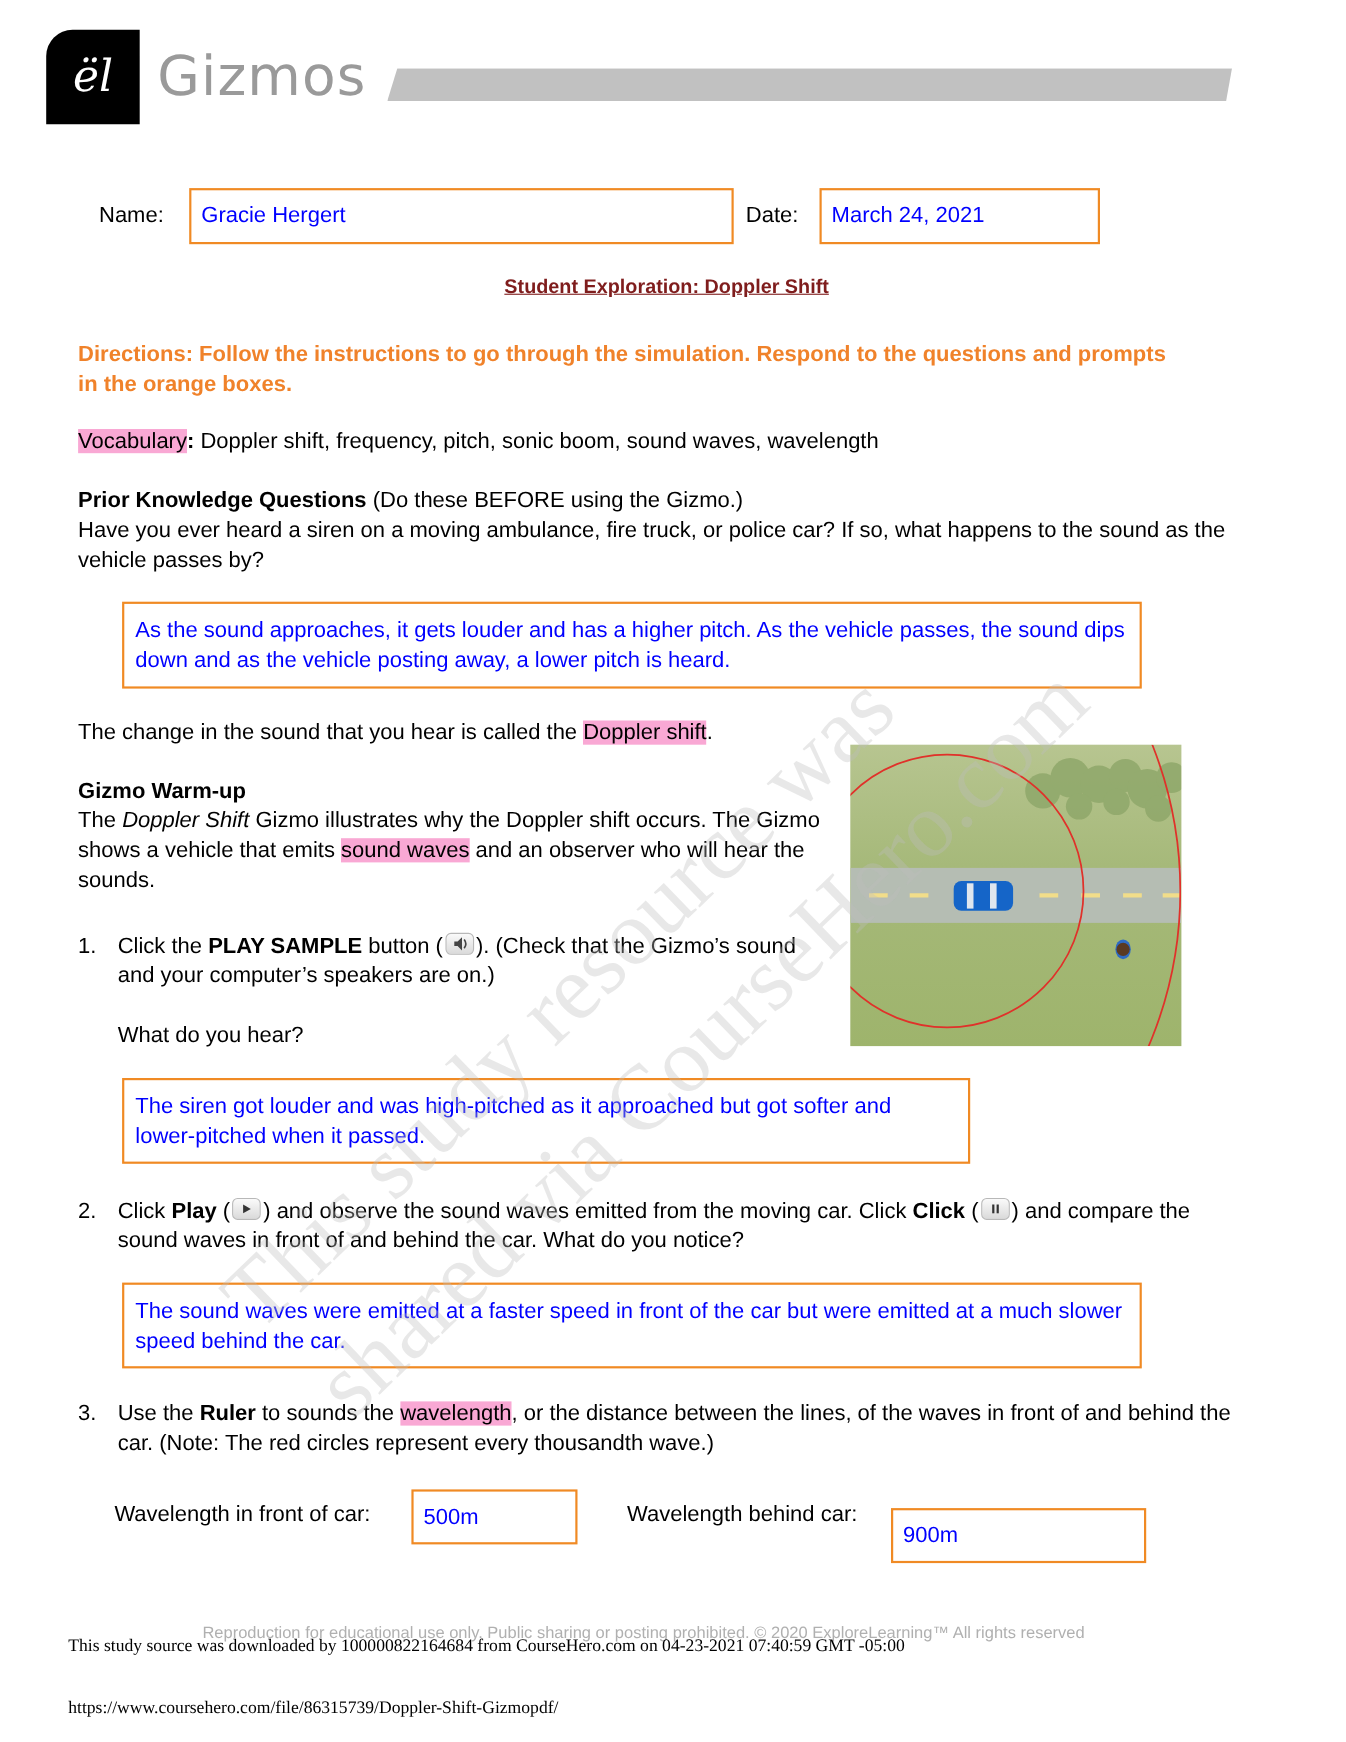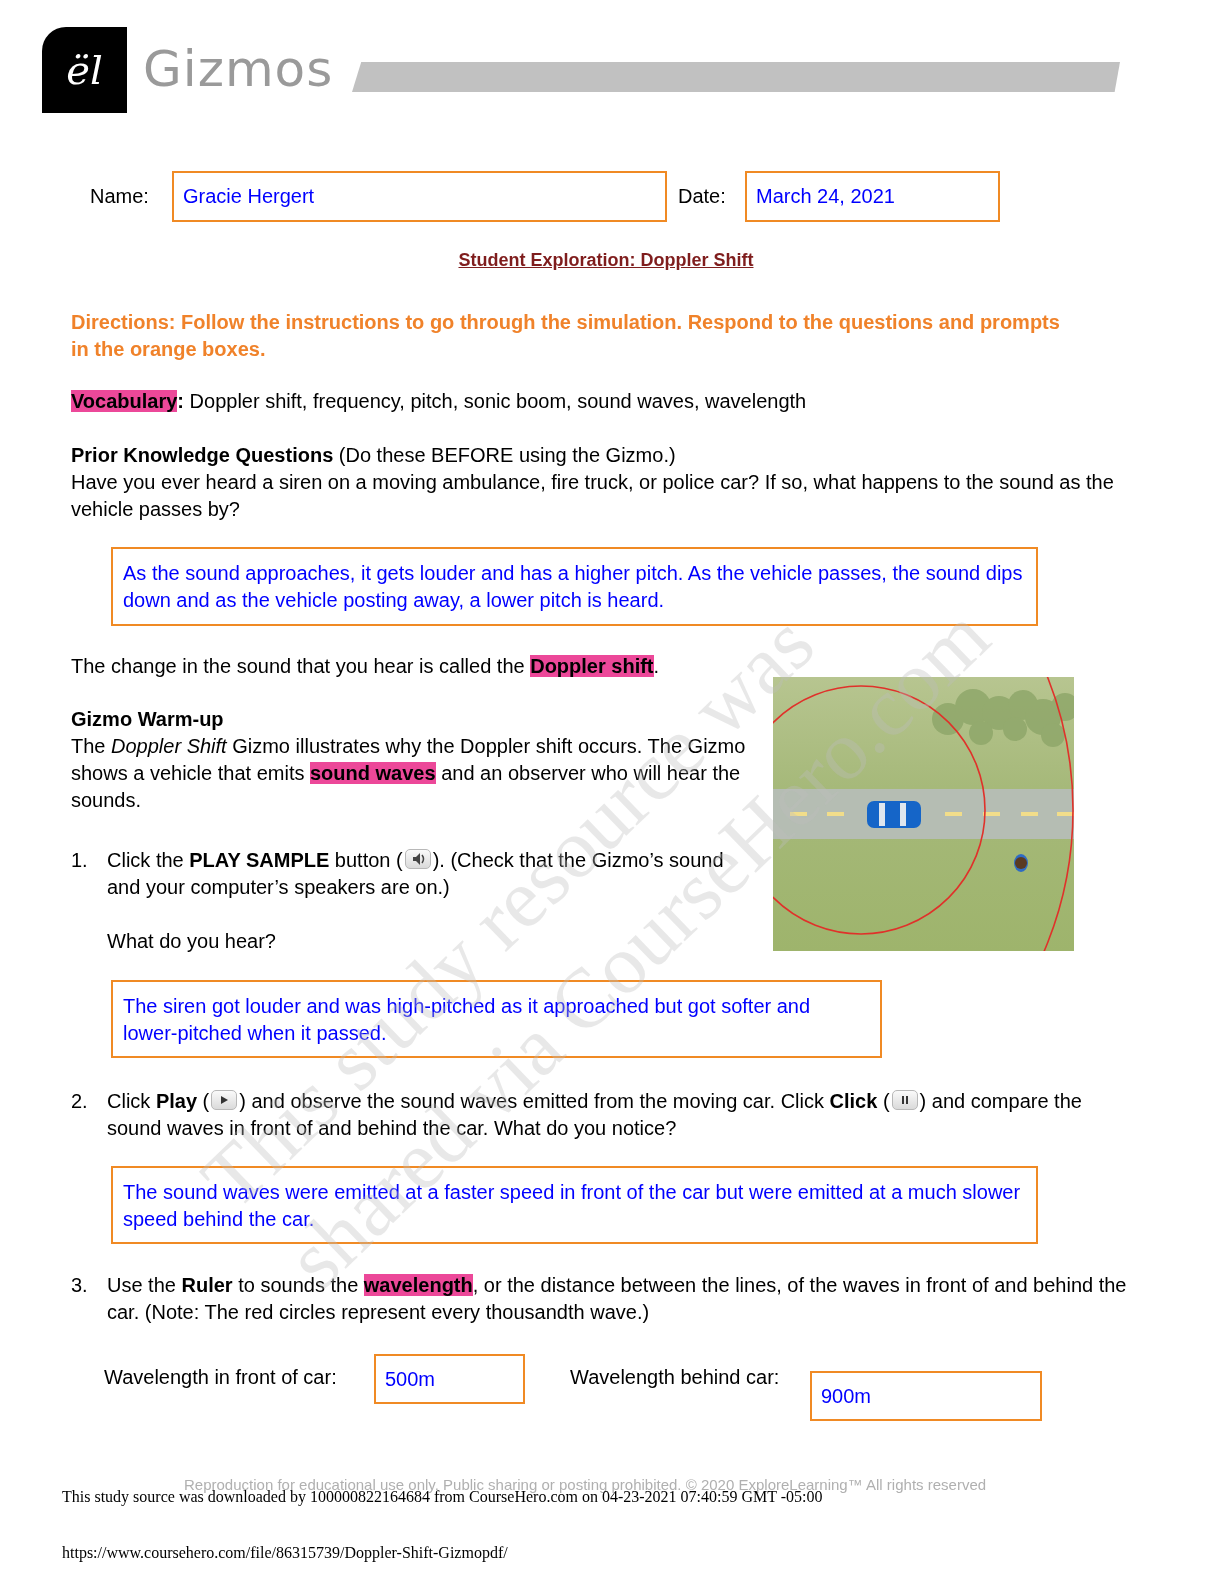--- a/index.html
+++ b/index.html
@@ -32,21 +32,21 @@
   }
   .title {
     left: 0; width: 1212px; top: 250px; text-align: center; font-size: 18px; font-weight: bold;
     color: #7f1d1d; text-decoration: underline;
   }
   .directions {
     left: 71px; top: 309px; width: 1010px; font-size: 20px; font-weight: bold; color: #f0822a;
     line-height: 27px;
   }
   .body-text { font-size: 20px; line-height: 27px; }
-  .hl { background: #ec4899; font-weight: bold; }
+  .hl { background: #f9a8d4; font-weight: normal; }
   .answer-box {
     border: 2px solid #f08a24; box-sizing: border-box; color: #0000ff; font-size: 20px;
     line-height: 27px; padding: 11px 10px;
   }
   .icon-btn {
     display: inline-block; vertical-align: -2px; width: 26px; height: 20px; border-radius: 5px;
     background: linear-gradient(#fafafa, #dadada); border: 1px solid #b8b8b8; box-sizing: border-box;
     position: relative; margin: 0 2px;
   }
   .gizmo-img {

